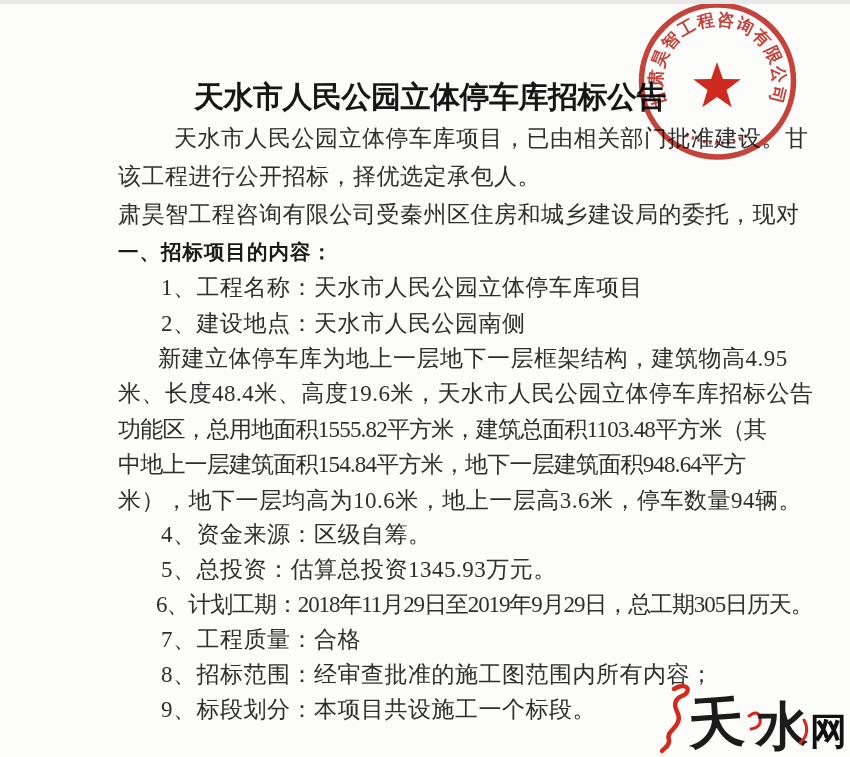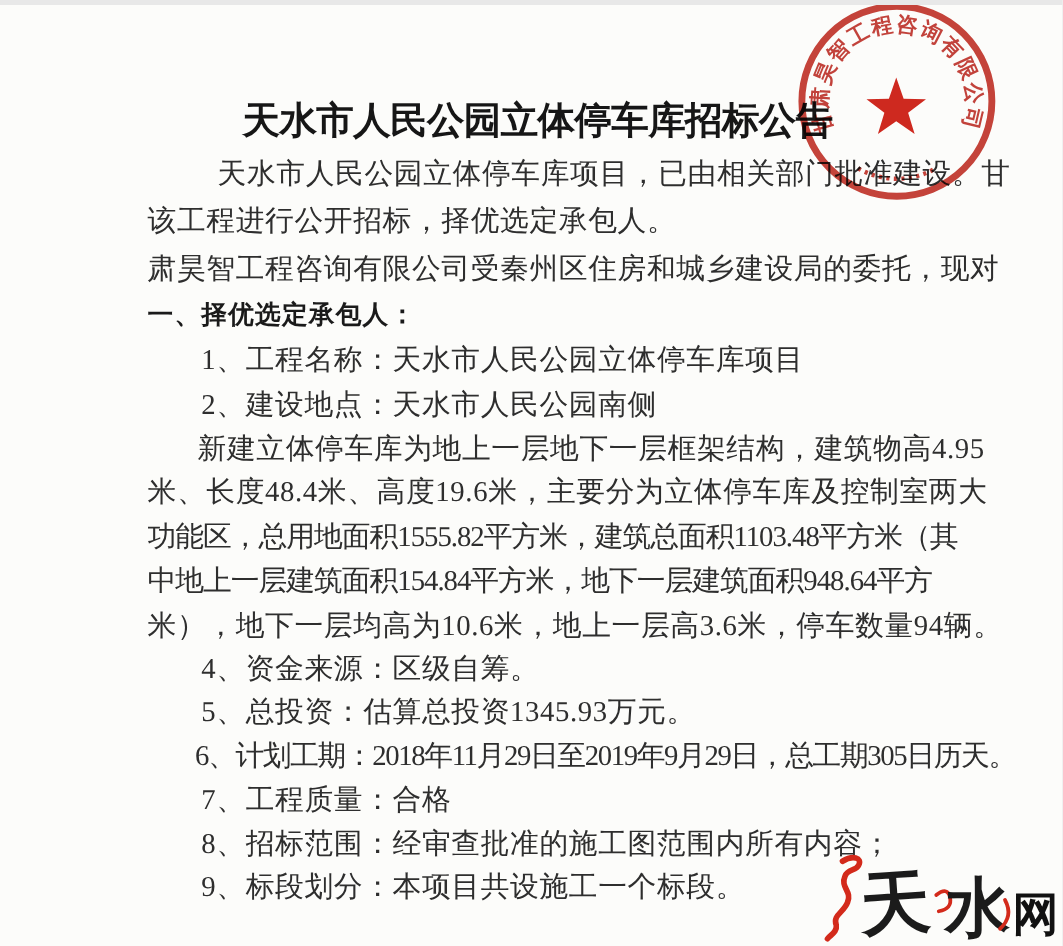--- a/index.html
+++ b/index.html
@@ -86,30 +86,30 @@
   <div class="content">
 
     <div class="doc-title">天水市人民公园立体停车库招标公告</div>
 
     <div class="intro">
       <div class="line indent-first">天水市人民公园立体停车库项目，已由相关部门批准建设。甘</div>
       <div class="line">该工程进行公开招标，择优选定承包人。</div>
       <div class="line">肃昊智工程咨询有限公司受秦州区住房和城乡建设局的委托，现对</div>
     </div>
 
-    <div class="section-heading">一、择优选定承包人：</div>
+    <div class="section-heading">一、招标项目的内容：</div>
 
     <div class="items-top">
       <div class="line">1、工程名称：天水市人民公园立体停车库项目</div>
       <div class="line">2、建设地点：天水市人民公园南侧</div>
     </div>
 
     <div class="construction">
       <div class="line indent-first">新建立体停车库为地上一层地下一层框架结构，建筑物高4.95</div>
-      <div class="line">米、长度48.4米、高度19.6米，主要分为立体停车库及控制室两大</div>
+      <div class="line">米、长度48.4米、高度19.6米，天水市人民公园立体停车库招标公告</div>
       <div class="line tight">功能区，总用地面积1555.82平方米，建筑总面积1103.48平方米（其</div>
       <div class="line tight">中地上一层建筑面积154.84平方米，地下一层建筑面积948.64平方</div>
       <div class="line">米），地下一层均高为10.6米，地上一层高3.6米，停车数量94辆。</div>
     </div>
 
     <div class="items-bottom">
       <div class="line">4、资金来源：区级自筹。</div>
       <div class="line">5、总投资：估算总投资1345.93万元。</div>
       <div class="line tight">6、计划工期：2018年11月29日至2019年9月29日，总工期305日历天。</div>
       <div class="line">7、工程质量：合格</div>

